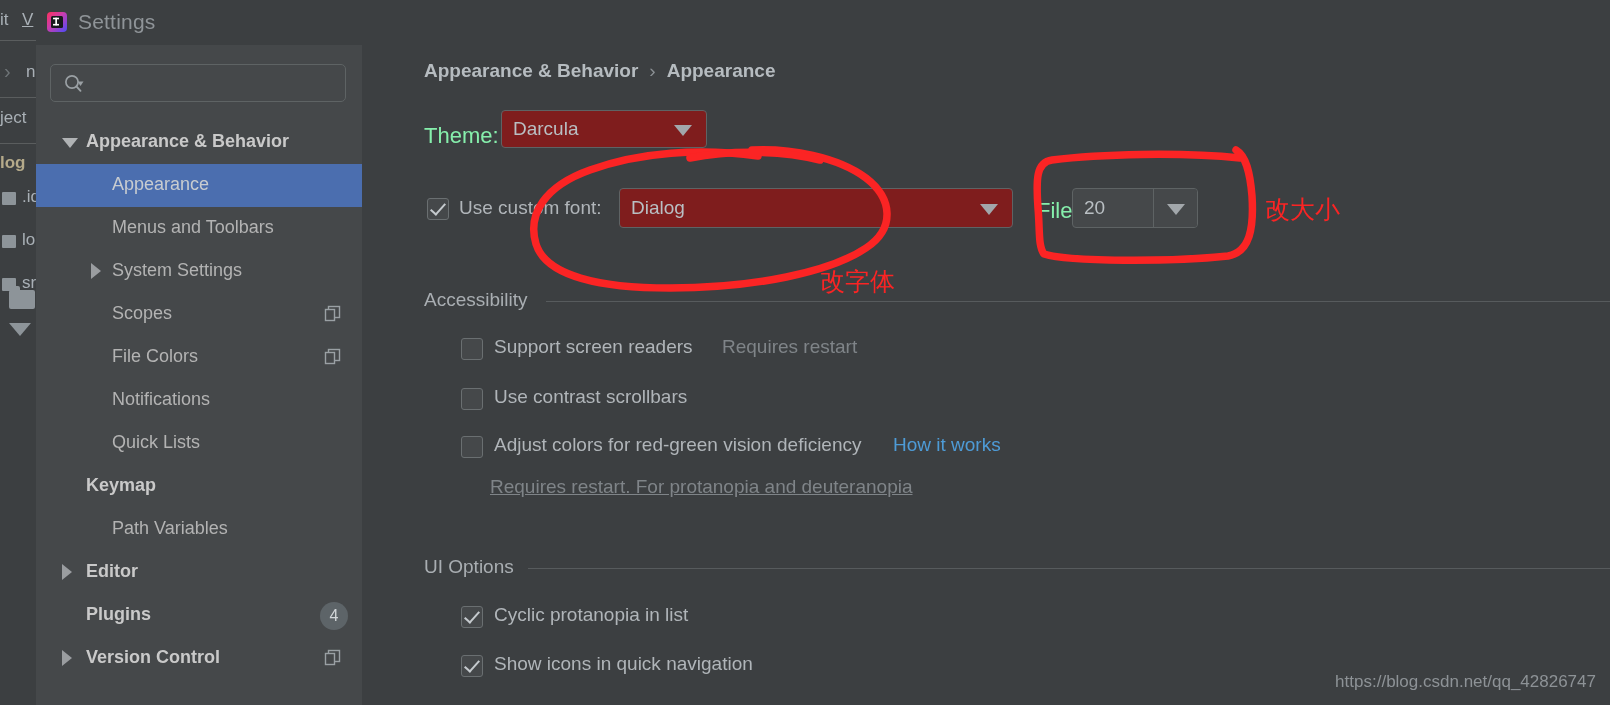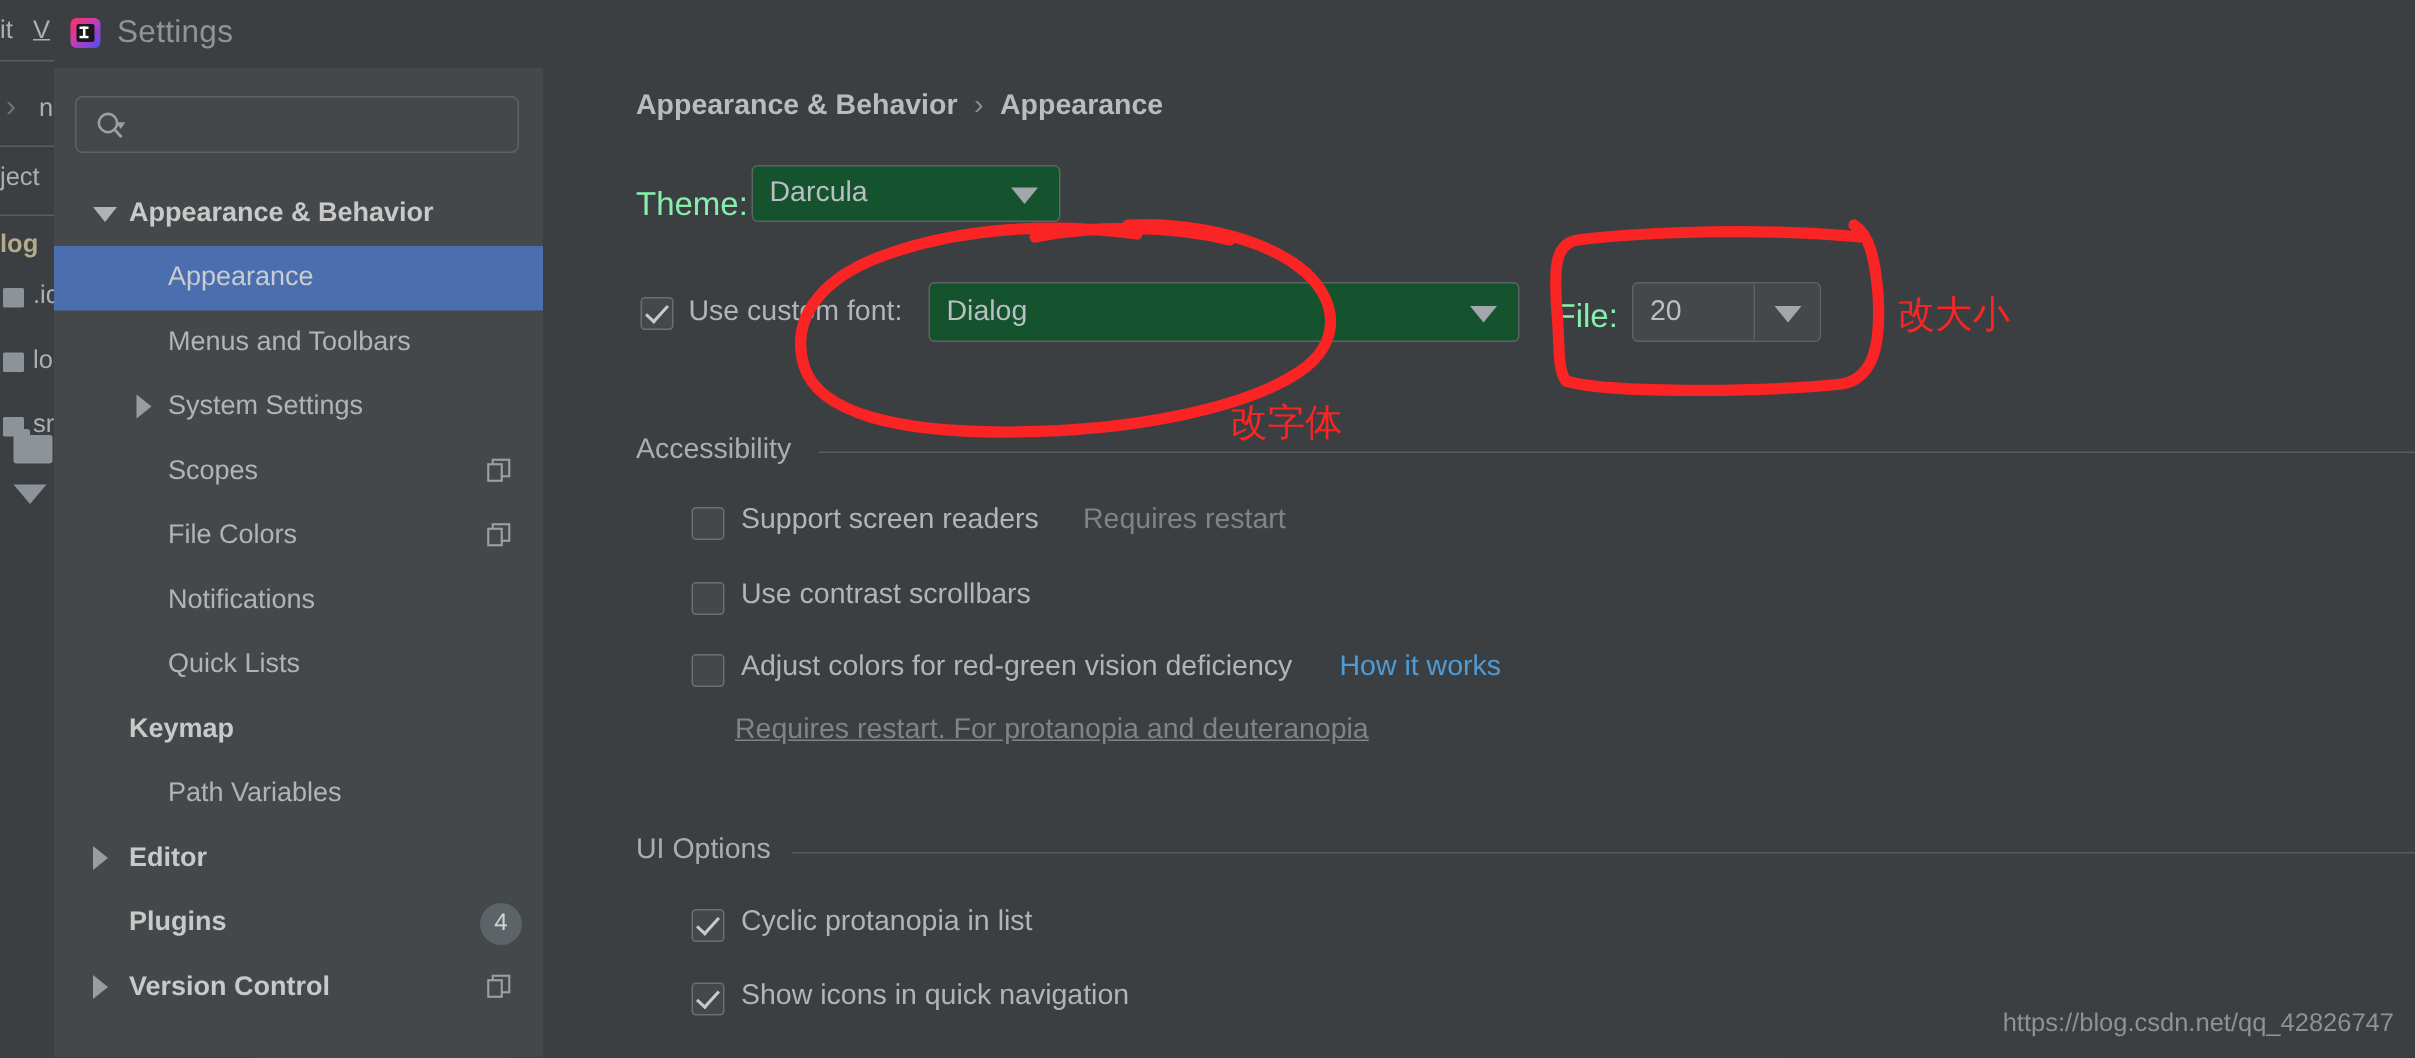--- a/index.html
+++ b/index.html
@@ -63,21 +63,21 @@
   .badge { position: absolute; right: 14px; top: 8px; width: 28px; height: 28px; border-radius: 50%;
            background: #5d6468; color: #d2d6d9; font-size: 16px; text-align: center; line-height: 28px; }
 
   
   .main { position: absolute; left: 326px; top: 45px; width: 1248px; height: 660px; background: #3c3f41; }
   .breadcrumb { position: absolute; left: 62px; top: 15px; font-size: 19px; font-weight: bold; color: #b6bcc0; }
   .breadcrumb .sep { color: #8b9094; font-weight: normal; margin: 0 11px; font-size: 19px; }
 
   .lbl-static { position: absolute; color: #86efac; font-size: 22px; white-space: nowrap; }
 
-  .combo { position: absolute; background: #14532d; border: 1px solid #5e6364; border-radius: 4px; }
+  .combo { position: absolute; background: #7f1d1d; border: 1px solid #5e6364; border-radius: 4px; }
   .combo .val { position: absolute; left: 11px; top: 50%; transform: translateY(-50%);
                 color: #b9bfc3; font-size: 19px; white-space: nowrap; }
   .combo .arrow { position: absolute; right: 14px; top: 50%; margin-top: -4px;
                   width: 0; height: 0; border-left: 9px solid transparent;
                   border-right: 9px solid transparent; border-top: 11px solid #a2a7ab; }
 
   .spinner { position: absolute; background: #45484a; border: 1px solid #5e6364; border-radius: 4px; }
   .spinner .val { position: absolute; left: 11px; top: 50%; transform: translateY(-50%);
                   color: #b9bfc3; font-size: 19px; }
   .spinner .btn { position: absolute; right: 0; top: 0; bottom: 0; width: 44px;
@@ -248,21 +248,21 @@
         <span class="arrow"></span>
       </div>
 
       <div class="cb checked" style="left:65px; top:153px;"></div>
       <div class="cb-label" style="left:97px; top:152px;">Use custom font:</div>
       <div class="combo" style="left:257px; top:143px; width:394px; height:40px;">
         <span class="val">Dialog</span>
         <span class="arrow"></span>
       </div>
       <div class="lbl-static" style="left:675px; top:153px;">File:</div>
-      <div class="spinner" style="left:726px; top:143px; width:126px; height:40px;">
+      <div class="spinner" style="left:710px; top:143px; width:126px; height:40px;">
         <span class="val">20</span>
         <span class="btn">
           <span class="arrow"></span>
         </span>
       </div>
 
       <div class="sec-title" style="left:62px; top:244px;">Accessibility</div>
       <div class="sec-line" style="left:184px; top:256px; width:1064px;"></div>
 
       <div class="cb" style="left:99px; top:293px;"></div>

